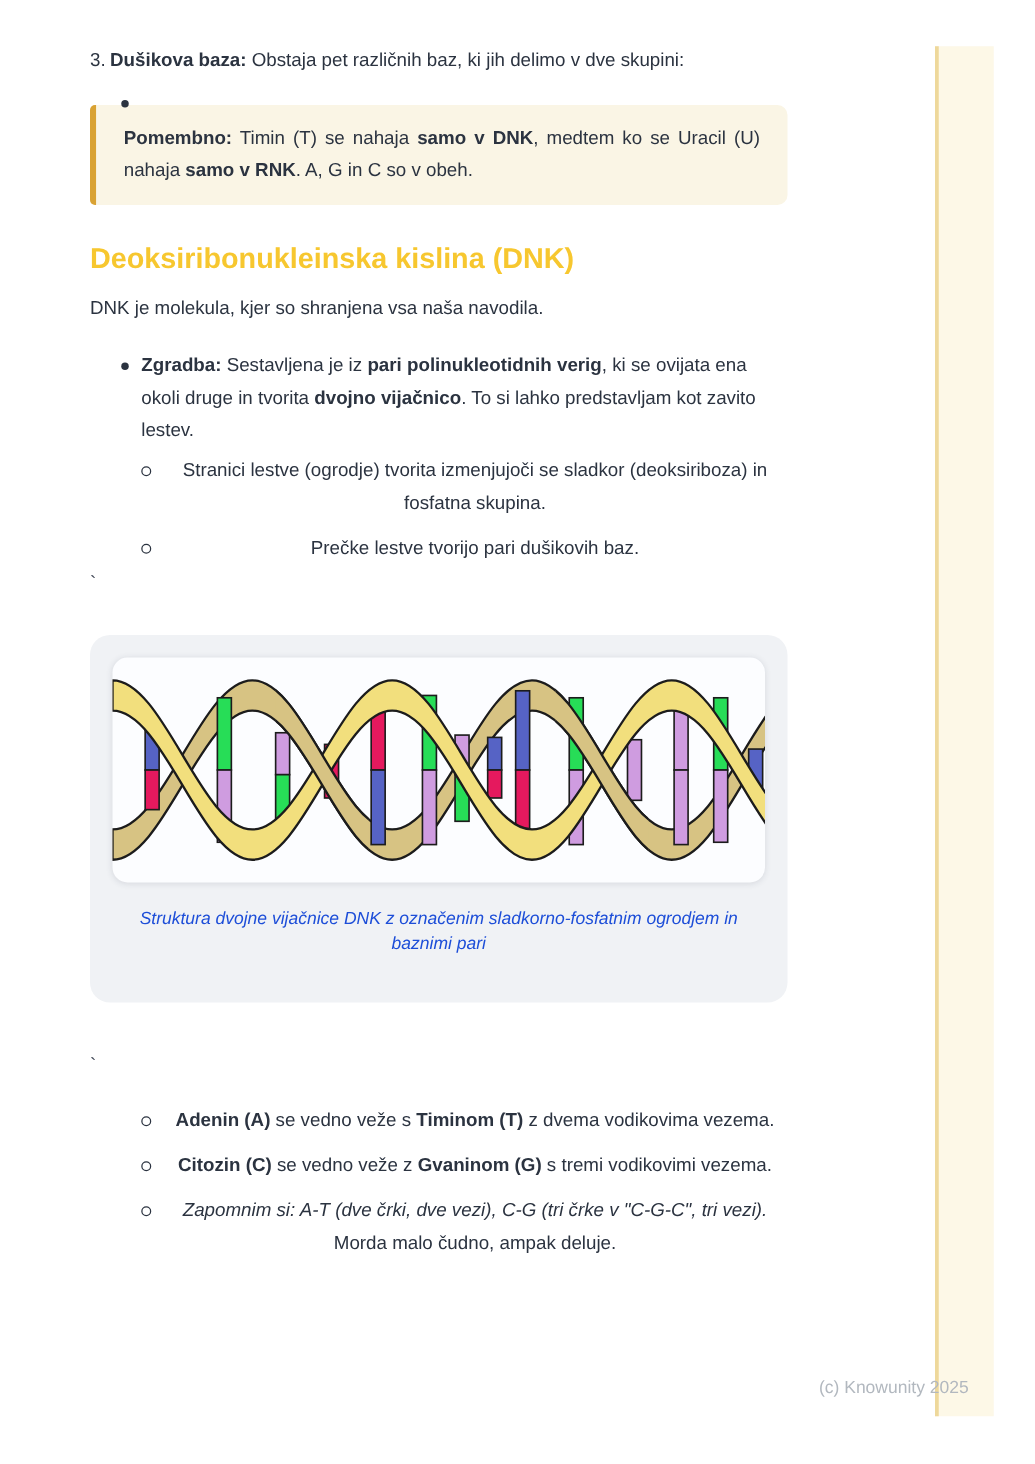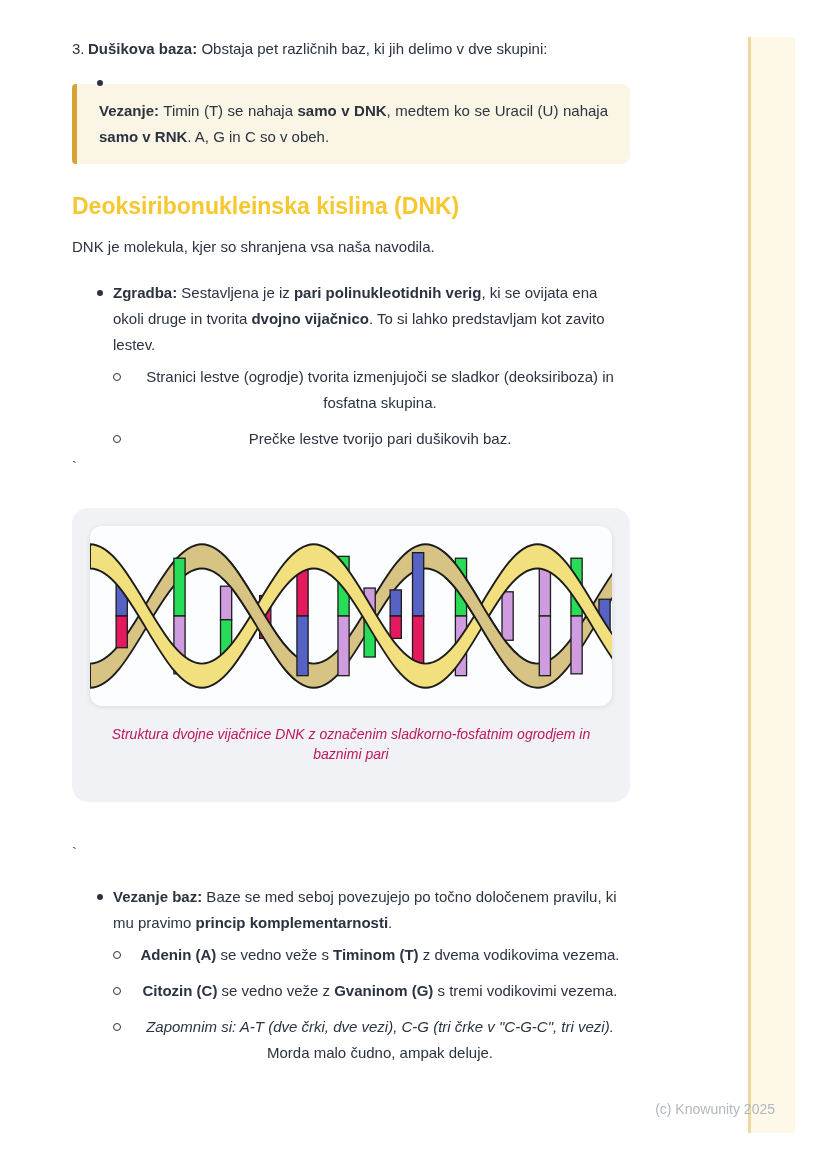--- a/index.html
+++ b/index.html
@@ -56,21 +56,21 @@
   .figure-inner{
     background:#fcfdff;
     border-radius:12px;
     box-shadow:0 1px 5px rgba(40,50,70,0.12);
     padding:8px 0 8px 0;
   }
   .figure-inner svg{display:block;width:100%;height:auto;}
   .figure-caption{
     margin:18px auto 0 auto;max-width:540px;
     font-style:italic;font-size:14px;line-height:20px;
-    color:#be185d;text-align:center;
+    color:#1d4ed8;text-align:center;
   }
   .vez{margin-top:18px;}
   .side-strip{
     position:absolute;left:748px;top:37px;width:44px;height:1096px;
     background:#fdf8e7;border-left:3px solid #eed89b;z-index:1;
   }
   .watermark{
     position:absolute;right:53px;top:1102px;z-index:2;
     font-size:14px;line-height:14px;color:#b2b8bf;
   }
@@ -84,21 +84,21 @@
     <span class="num">3.</span>
     <span><span class="b">Dušikova baza:</span><span> Obstaja pet različnih baz, ki jih delimo v dve skupini:</span></span>
   </div>
 
   <div class="li">
     <span class="marker"></span>
   </div>
 
 
   <div class="callout">
-    <span><span class="b">Vezanje:</span><span> Timin (T) se nahaja </span><span class="b">samo v DNK</span><span>, medtem ko se Uracil (U) nahaja </span><span class="b">samo v RNK</span><span>. A, G in C so v obeh.</span></span>
+    <span><span class="b">Pomembno:</span><span> Timin (T) se nahaja </span><span class="b">samo v DNK</span><span>, medtem ko se Uracil (U) nahaja </span><span class="b">samo v RNK</span><span>. A, G in C so v obeh.</span></span>
   </div>
 
   <h2 class="section">Deoksiribonukleinska kislina (DNK)</h2>
 
   <div class="para">DNK je molekula, kjer so shranjena vsa naša navodila.</div>
 
   <div class="list-block">
     <div class="li first">
       <span class="marker"></span>
       <span><span class="b">Zgradba:</span><span> Sestavljena je iz </span><span class="b">pari polinukleotidnih verig</span><span>, ki se ovijata ena okoli druge in tvorita </span><span class="b">dvojno vijačnico</span><span>. To si lahko predstavljam kot zavito lestev.</span></span>
@@ -187,24 +187,20 @@
 
         <use href="#strandB" clip-path="url(#weave)"></use>
       </svg>
     </div>
     <div class="figure-caption">Struktura dvojne vijačnice DNK z označenim sladkorno-fosfatnim ogrodjem in baznimi pari</div>
   </div>
 
   <div class="tick2">`</div>
 
   <div class="list-block vez">
-    <div class="li first">
-      <span class="marker"></span>
-      <span><span class="b">Vezanje baz:</span><span> Baze se med seboj povezujejo po točno določenem pravilu, ki mu pravimo </span><span class="b">princip komplementarnosti</span><span>.</span></span>
-    </div>
     <div class="li2 sub1">
       <span class="marker"></span>
       <span><span class="b">Adenin (A)</span><span> se vedno veže s </span><span class="b">Timinom (T)</span><span> z dvema vodikovima vezema.</span></span>
     </div>
     <div class="li2 sub">
       <span class="marker"></span>
       <span><span class="b">Citozin (C)</span><span> se vedno veže z </span><span class="b">Gvaninom (G)</span><span> s tremi vodikovimi vezema.</span></span>
     </div>
     <div class="li2 sub">
       <span class="marker"></span>

